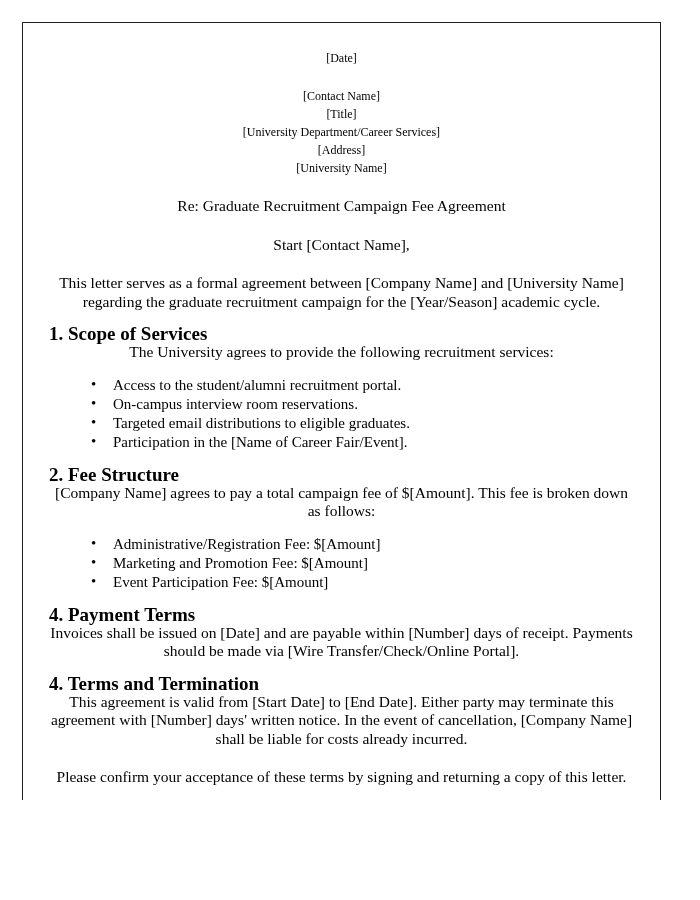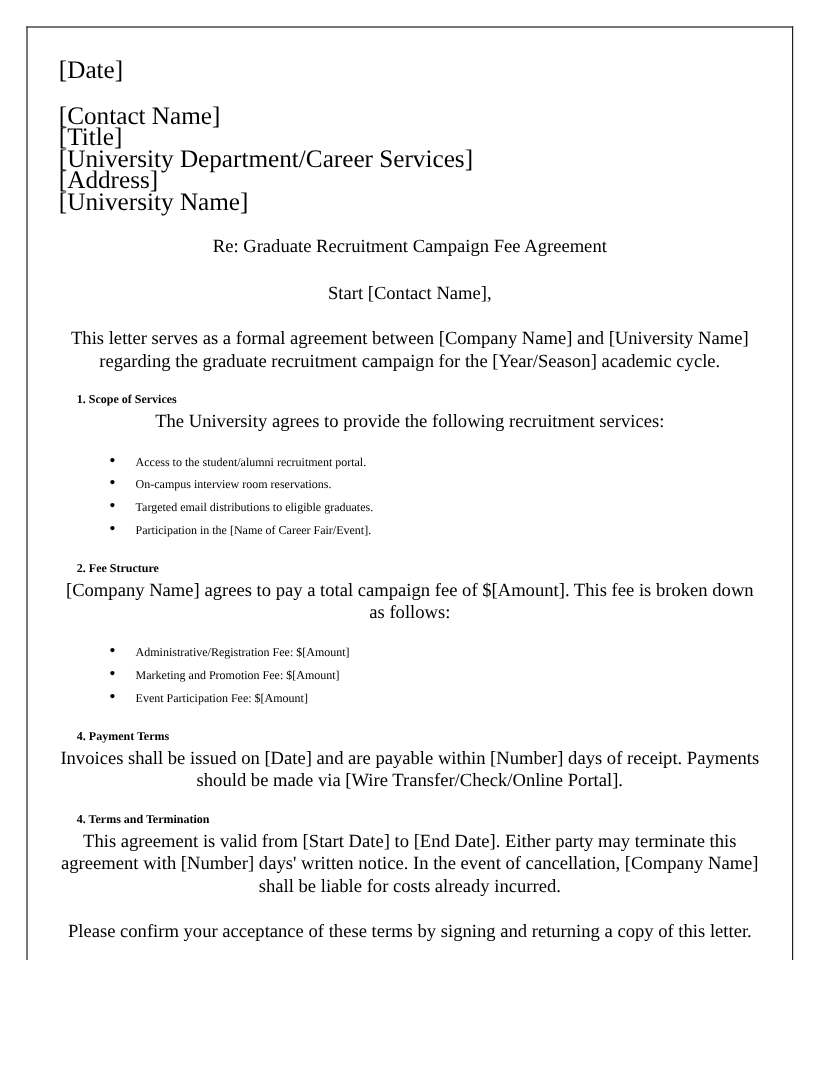--- a/index.html
+++ b/index.html
@@ -34,46 +34,46 @@
     position: absolute;
     left: 26px;
     top: 26px;
     width: 585px;
   }
   .gap-para   { height: 20px; }
   .gap-small  { height: 13px; }
   .gap-list   { height: 14px; }
 
   .addr-line {
-    font-size: 21px;
+    font-size: 12px;
     line-height: 18px;
     white-space: nowrap;
+    text-align: center;
   }
 
   .para {
     font-size: 15.5px;
     line-height: 18.5px;
     text-align: center;
   }
 
   .heading {
-    font-size: 10px;
+    font-size: 19px;
     line-height: 19px;
     font-weight: bold;
-    margin-left: 15px;
   }
 
   ul.bullets {
     margin: 0;
     padding: 0 0 0 42px;
     list-style: none;
   }
   ul.bullets li {
     position: relative;
-    font-size: 10px;
+    font-size: 15px;
     line-height: 19px;
     padding-left: 22px;
   }
   ul.bullets li::before {
     content: "\2022";
     position: absolute;
     left: 0;
     top: -1px;
     font-size: 15px;
   }

